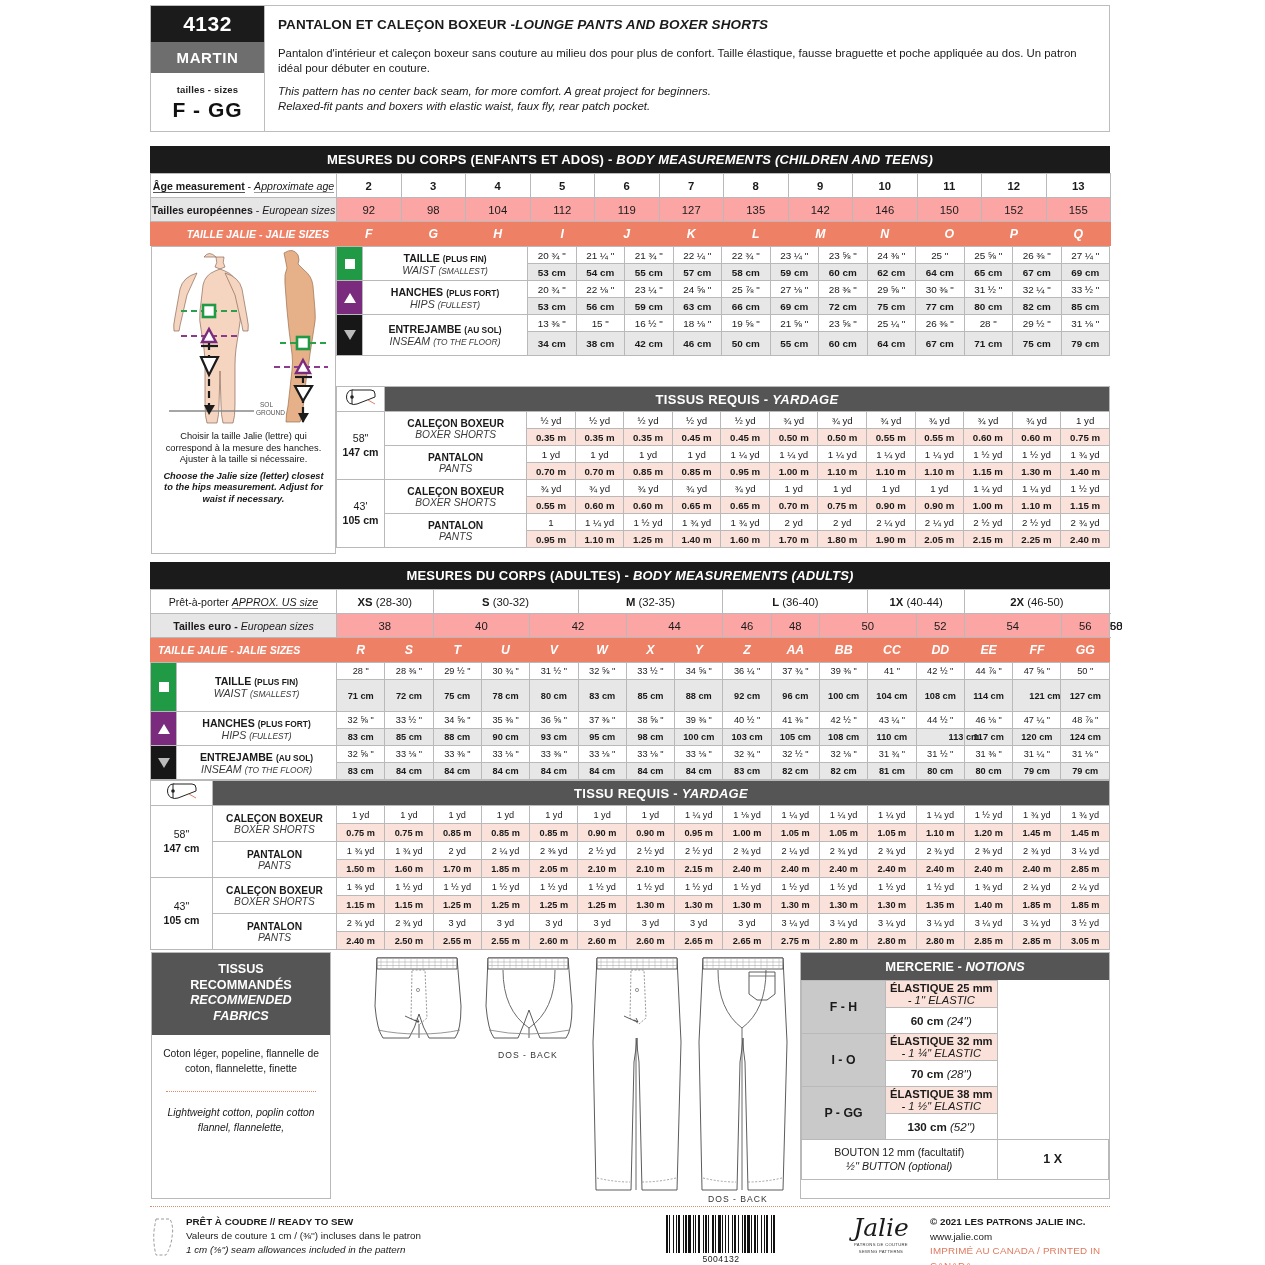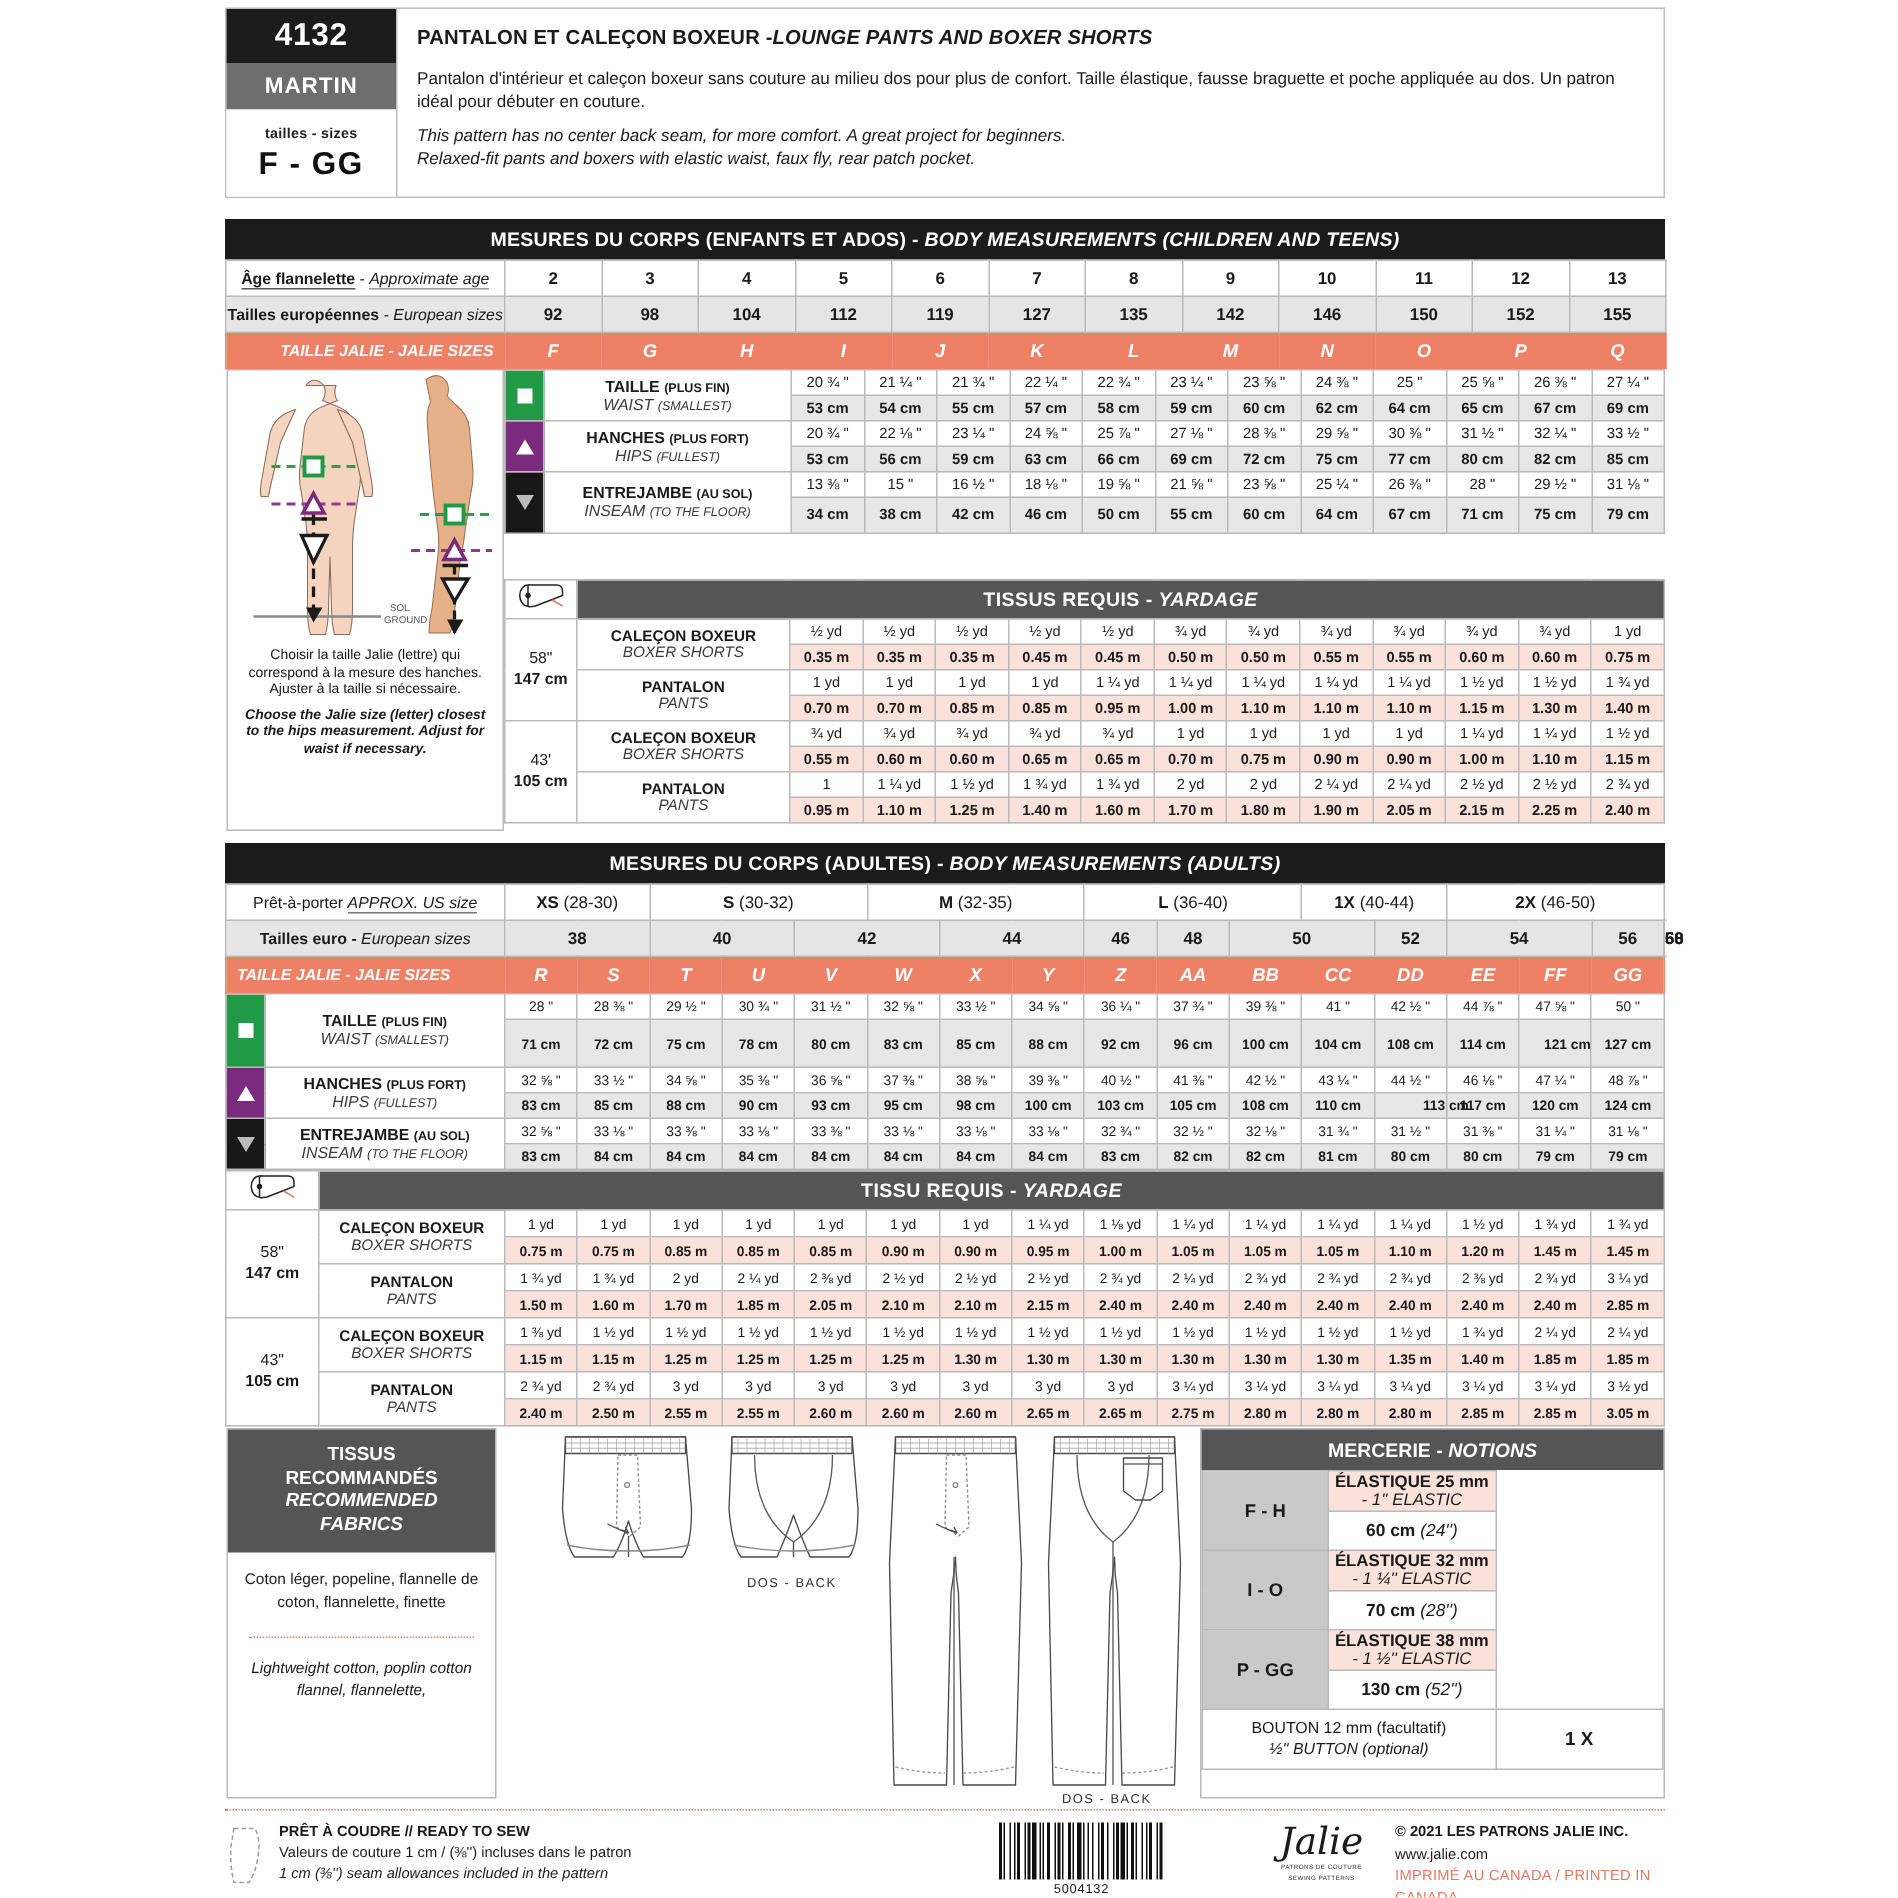--- a/index.html
+++ b/index.html
@@ -36,21 +36,21 @@
   .blackbar { background:#1b1b1b; color:#fff; font-weight:bold; text-align:center; letter-spacing:0.2px; }
   .tbl { border-collapse:collapse; table-layout:fixed; width:100%; }
   .tbl td, .tbl th { border:1px solid #b9b9b9; padding:0; text-align:center; vertical-align:middle; }
 
   .rowlabel { text-align:right; padding-right:7px; font-size:10.6px; white-space:nowrap; }
   .rowlabel .fr { font-weight:bold; }
   .rowlabel .en { font-style:italic; color:#3a3a3a; }
   .small { font-size:8.4px; }
 
   .hdr-cell { font-size:11.3px; font-weight:bold; background:#fff; }
-  .eu-cell { font-size:11.3px; font-weight:bold; background:#e5e5e5; }
+  .eu-cell { font-size:11.3px; font-weight:normal; background:#fca5a5; }
   .jalie-row td { background:#ee8066; color:#fff; font-weight:bold; font-size:12.3px; font-style:italic; border-color:#ee8066; }
   .jalie-row td.lbl { text-align:right; padding-right:7px; font-size:10.6px; }
 
   .mval { font-size:9.9px; background:#fff; white-space:nowrap; }
   .mval.alt { background:#e7e7e7; font-weight:bold; }
 
   .swatch { width:26px; }
   .sw-inner { width:100%; height:100%; display:flex; align-items:center; justify-content:center; }
 
   .yard-title { background:#555555; color:#fff; font-weight:bold; font-size:13px; text-align:center; letter-spacing:0.3px; }
@@ -162,21 +162,21 @@
           <col style="width: 64.5px;">
           <col style="width: 64.5px;">
           <col style="width: 64.5px;">
           <col style="width: 64.5px;">
           <col style="width: 64.5px;">
           <col style="width: 64.5px;">
           <col style="width: 64.5px;">
         </colgroup>
         <tbody>
           <tr>
-            <td class="rowlabel" style="height: 24px;"><span style="font-weight:bold;border-bottom:1px solid #555">Âge flannelette</span> - <span style="font-style:italic;border-bottom:1px solid #999">Approximate age</span></td>
+            <td class="rowlabel" style="height: 24px;"><span style="font-weight:bold;border-bottom:1px solid #555">Âge measurement</span> - <span style="font-style:italic;border-bottom:1px solid #999">Approximate age</span></td>
             <td class="hdr-cell">2</td>
             <td class="hdr-cell">3</td>
             <td class="hdr-cell">4</td>
             <td class="hdr-cell">5</td>
             <td class="hdr-cell">6</td>
             <td class="hdr-cell">7</td>
             <td class="hdr-cell">8</td>
             <td class="hdr-cell">9</td>
             <td class="hdr-cell">10</td>
             <td class="hdr-cell">11</td>

